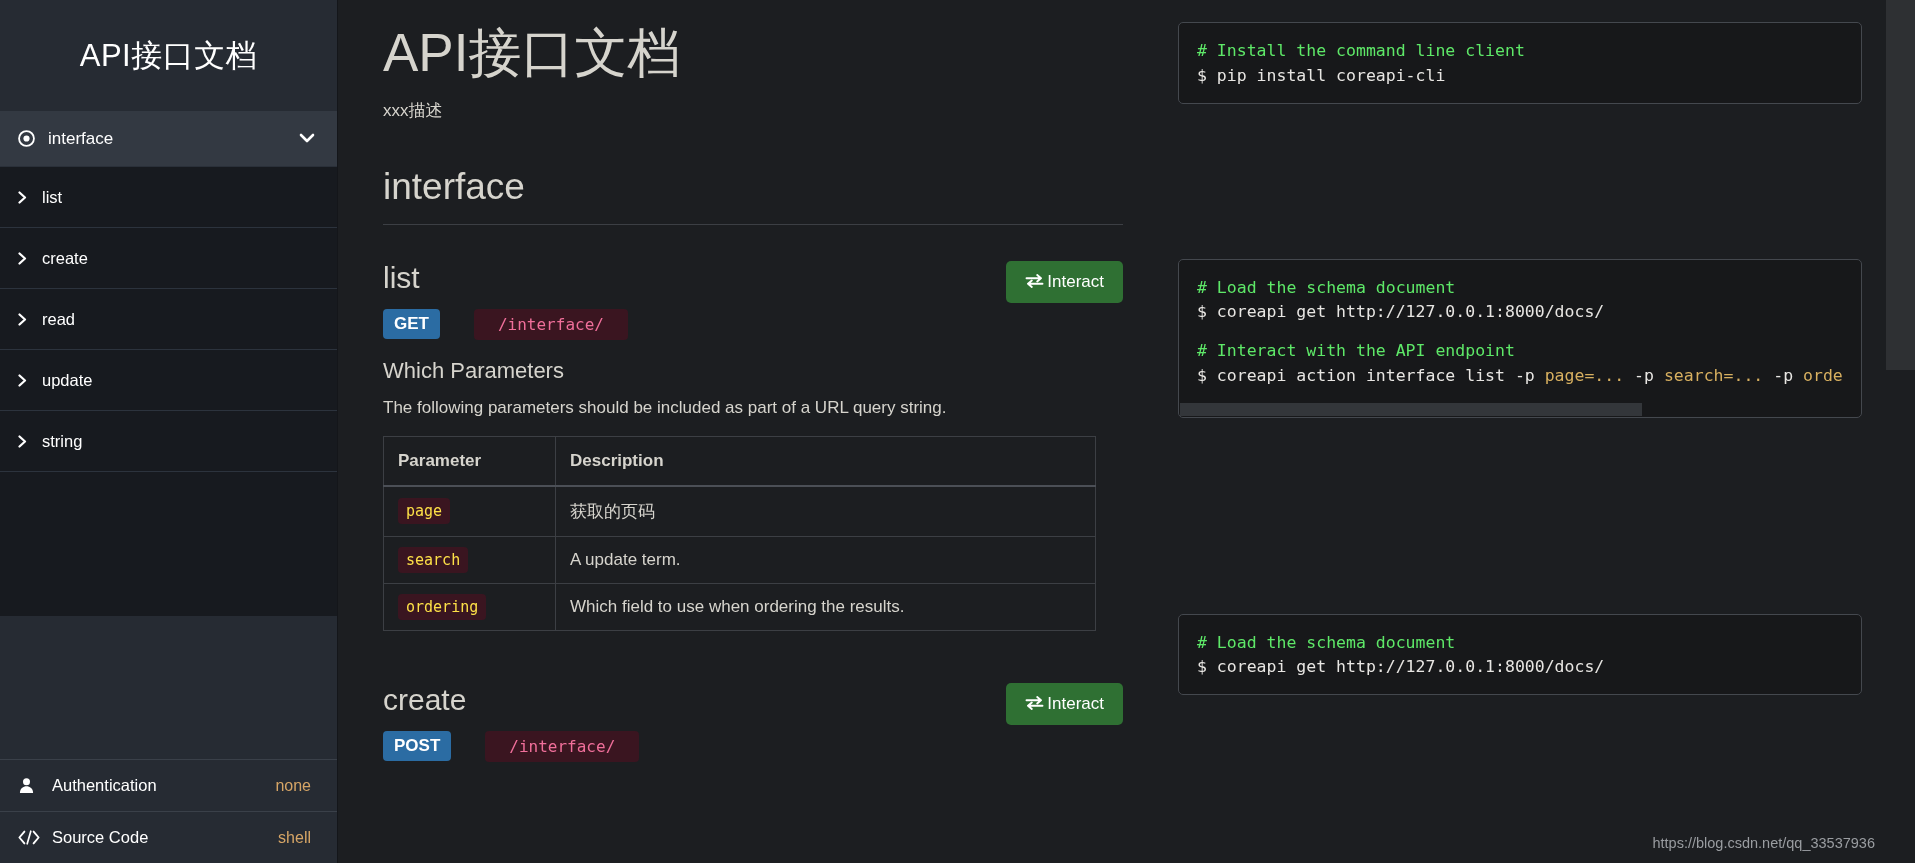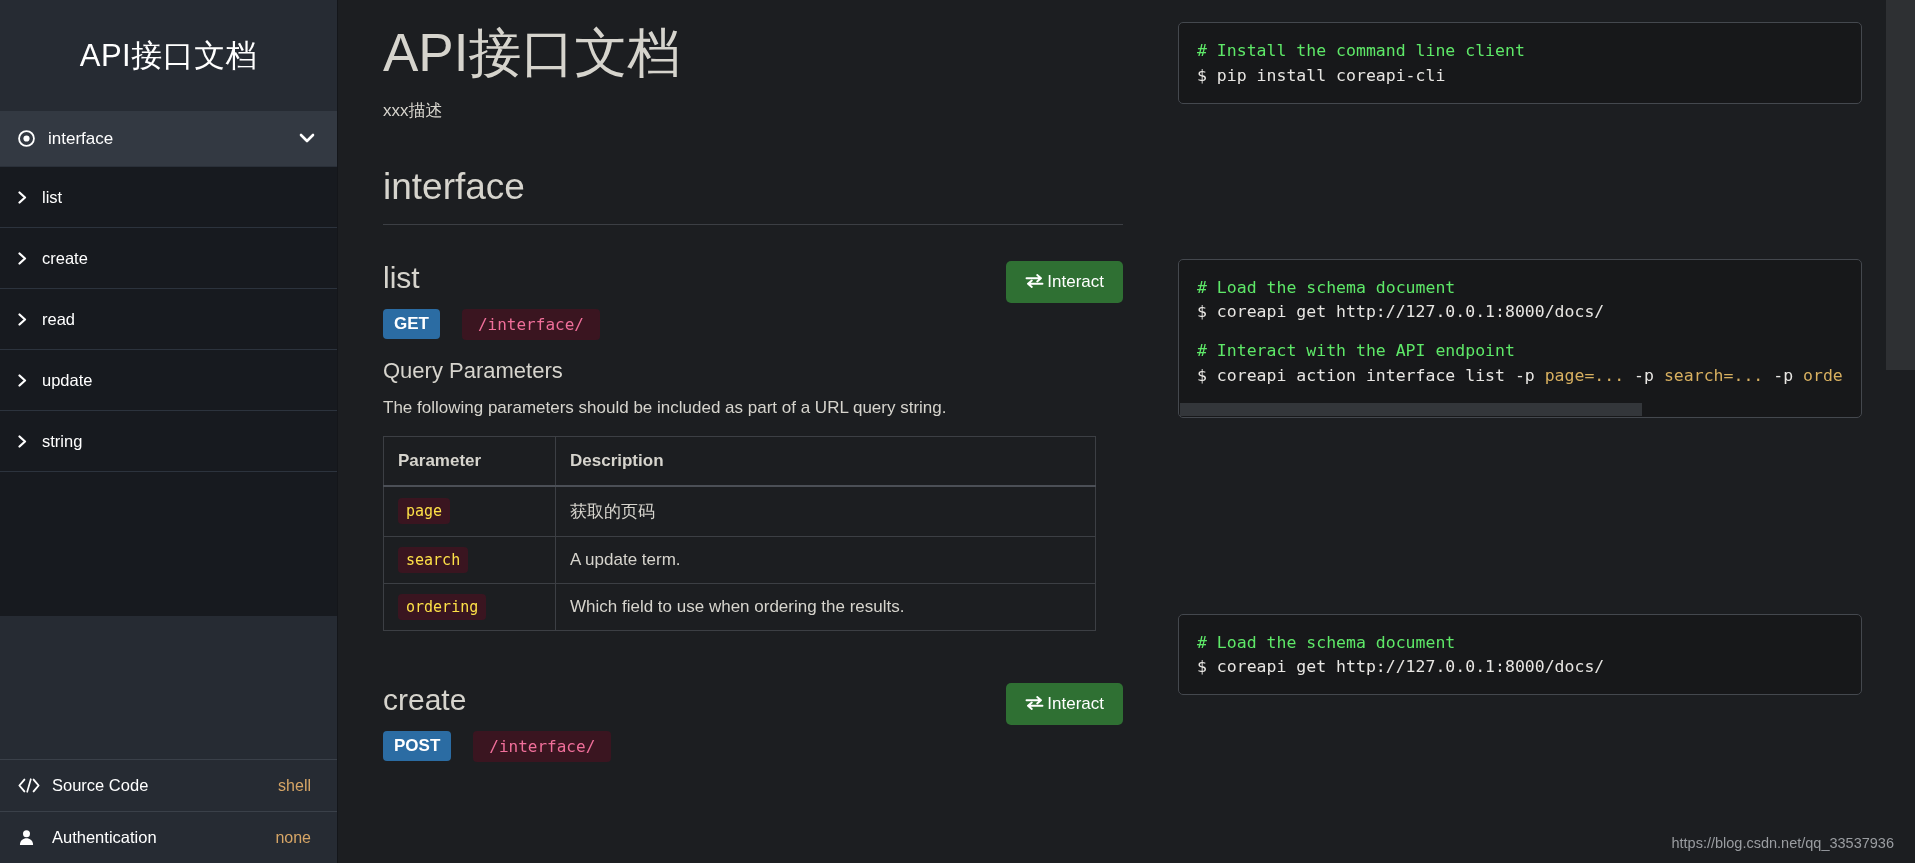--- a/index.html
+++ b/index.html
@@ -94,32 +94,32 @@
 
   h2.section-h {
     color: #d6d4cd; font-size: 37px; font-weight: normal;
     padding-bottom: 16px; margin-bottom: 0;
     border-bottom: 1px solid #3c3f44;
   }
 
   .link-block { position: relative; padding-top: 36px; }
   h3.link-title { color: #d6d4cd; font-size: 30px; font-weight: normal; margin-bottom: 14px; }
 
-  .meta-row { display: flex; align-items: center; margin-bottom: 18px; }
+  .meta-row { display: flex; align-items: center; margin-bottom: 18px; gap: 28px; }
   .method {
     background: #2b6ca3; color: #ffffff;
     font-size: 17px; font-weight: bold;
     padding: 5px 11px; border-radius: 4px;
     font-family: "Liberation Sans", sans-serif;
   }
   .url {
     background: #3a1520; color: #f06f9a;
     font-size: 16px;
-    padding: 6px 16px; border-radius: 4px;
-    margin-left: 22px;
+    padding: 6px 24px; border-radius: 4px;
+    margin-left: 6px;
     font-family: "DejaVu Sans Mono", monospace;
   }
 
   .interact-btn {
     position: absolute; right: 0; top: 36px;
     background: #2f7033; color: #ffffff;
     border: none; border-radius: 5px;
     font-size: 17px;
     padding: 11px 19px;
     display: flex; align-items: center; gap: 3px;
@@ -196,21 +196,21 @@
     width: 29px; height: 863px;
     background: #1c1e21;
   }
   #vscroll .thumb {
     position:absolute; top:0; left:0;
     width: 29px; height: 370px;
     background: #2e3033;
   }
 
   #watermark {
-    position: absolute; right: 21px; bottom: 12px;
+    position: absolute; right: 40px; bottom: 12px;
     color: #9a9da1; font-size: 14.5px;
   }
 </style>
 </head>
 <body>
 
 <aside id="sidebar">
 
   <div id="sidebar-brand">API接口文档</div>
 
@@ -272,44 +272,44 @@
         <svg width="9" height="13" viewBox="0 0 9 13">
             <path d="M1.5 1.5 L7 6.5 L1.5 11.5" fill="none" stroke="#ffffff" stroke-width="2.2" stroke-linecap="round" stroke-linejoin="round"></path>
           </svg>
       </span>
       <span>string</span>
     </div>
 
   </nav>
 
   <div id="sidebar-spacer"></div>
+
+  <div class="side-foot">
+    <span class="fi">
+      <svg width="17" height="17" viewBox="0 0 16 16">
+        <circle cx="8" cy="4.4" r="3.3" fill="#ffffff"></circle>
+        <path d="M1.8 15 C1.8 10.6 5 8.6 8 8.6 C11 8.6 14.2 10.6 14.2 15 Z" fill="#ffffff"></path>
+      </svg>
+    </span>
+    <span>Authentication</span>
+    <span class="fv">none</span>
+  </div>
 
   <div class="side-foot">
     <span class="fi">
       <svg width="22" height="15" viewBox="0 0 22 15">
         <path d="M6.4 1.6 L1.4 7.5 L6.4 13.4" fill="none" stroke="#ffffff" stroke-width="1.9" stroke-linecap="round" stroke-linejoin="round"></path>
         <path d="M15.6 1.6 L20.6 7.5 L15.6 13.4" fill="none" stroke="#ffffff" stroke-width="1.9" stroke-linecap="round" stroke-linejoin="round"></path>
         <path d="M12.8 1.2 L9.2 13.8" fill="none" stroke="#ffffff" stroke-width="1.7" stroke-linecap="round"></path>
       </svg>
     </span>
     <span>Source Code</span>
     <span class="fv">shell</span>
   </div>
 
-  <div class="side-foot">
-    <span class="fi">
-      <svg width="17" height="17" viewBox="0 0 16 16">
-        <circle cx="8" cy="4.4" r="3.3" fill="#ffffff"></circle>
-        <path d="M1.8 15 C1.8 10.6 5 8.6 8 8.6 C11 8.6 14.2 10.6 14.2 15 Z" fill="#ffffff"></path>
-      </svg>
-    </span>
-    <span>Authentication</span>
-    <span class="fv">none</span>
-  </div>
-
 </aside>
 
 <main id="main">
   <div id="main-inner">
 
     <div id="col-left">
 
       <h1 id="doc-title">API接口文档</h1>
       <div id="doc-desc">xxx描述</div>
 
@@ -326,21 +326,21 @@
           <span>Interact</span>
         </button>
 
         <h3 class="link-title">list</h3>
 
         <div class="meta-row">
           <span class="method">GET</span>
           <span class="url">/interface/</span>
         </div>
 
-        <h4 class="params-h">Query Parameters</h4>
+        <h4 class="params-h">Which Parameters</h4>
         <p class="params-note">The following parameters should be included as part of a URL query string.</p>
 
         <table class="params">
           <thead>
             <tr>
               <th>Parameter</th>
               <th>Description</th>
             </tr>
           </thead>
           <tbody>

